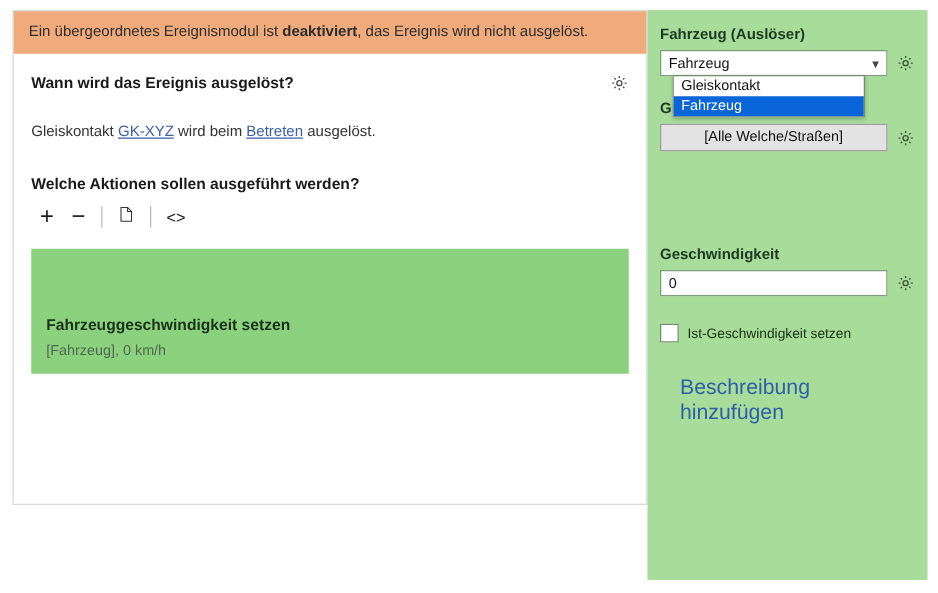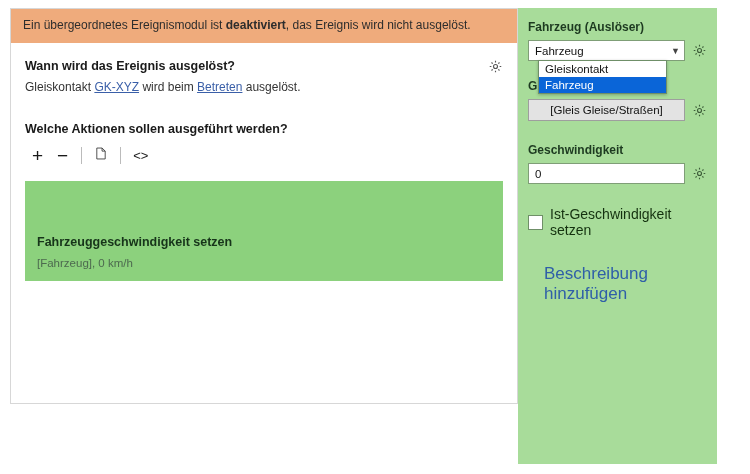--- a/index.html
+++ b/index.html
@@ -49,21 +49,21 @@
     justify-content: space-between;
     margin-top: 16px;
     gap: 40px;
   }
   .q-title {
     font-weight: bold;
     font-size: 12.5px;
     color: #1a1a1a;
   }
   .q-sub {
-    margin-top: 6px;
+    margin-top: 24px;
     font-size: 12px;
     color: #333333;
   }
   .lnk {
     color: #3a5fa8;
     text-decoration: underline;
     cursor: pointer;
   }
   .gear {
     width: 15px;
@@ -126,21 +126,21 @@
     margin-top: 8px;
     font-size: 11.5px;
     color: #4d6a4f;
   }
 
   
   .right-panel {
     position: absolute;
     left: 518px;
     top: 8px;
-    width: 199px;
+    width: 224px;
     height: 456px;
     background: #a8dc9a;
   }
   .field-block {
     margin: 0 10px;
     padding-top: 12px;
     position: relative;
   }
   .field-label {
     font-weight: bold;
@@ -227,21 +227,21 @@
   }
   .checkbox {
     width: 13px;
     height: 13px;
     background: #ffffff;
     border: 1px solid #6f8f68;
     flex: 0 0 auto;
     cursor: pointer;
   }
   .check-label {
-    font-size: 14px;
+    font-size: 11px;
     color: #14310f;
   }
   .desc-link {
     margin: 26px 10px 0 26px;
     font-size: 17px;
     color: #2f5fa8;
     cursor: pointer;
   }
 </style>
 </head>
@@ -312,31 +312,31 @@
 
       <div class="dropdown">
         <div class="dd-item">Gleiskontakt</div>
         <div class="dd-item sel">Fahrzeug</div>
       </div>
     </div>
 
     <div class="field-block" style="padding-top:18px;">
       <div class="field-label">Gleis/Straße</div>
       <div class="field-row">
-        <div class="btn-box">[Gleis Gleise/Straßen]</div>
+        <div class="btn-box">[Alle Welche/Straßen]</div>
         <span class="gear">
           <svg viewBox="0 0 24 24" width="15" height="15" fill="none" stroke="#3c5c38" stroke-width="1.8">
             <circle cx="12" cy="12" r="3.2"></circle>
             <path d="M12 2.8v2.6M12 18.6v2.6M2.8 12h2.6M18.6 12h2.6M5.6 5.6l1.9 1.9M16.5 16.5l1.9 1.9M18.4 5.6l-1.9 1.9M7.5 16.5l-1.9 1.9"></path>
           </svg>
         </span>
       </div>
     </div>
 
-    <div class="field-block" style="padding-top:22px;">
+    <div class="field-block" style="padding-top:32px;margin-top:43px;">
       <div class="field-label">Geschwindigkeit</div>
       <div class="field-row">
         <div class="input-box">0</div>
         <span class="gear">
           <svg viewBox="0 0 24 24" width="15" height="15" fill="none" stroke="#3c5c38" stroke-width="1.8">
             <circle cx="12" cy="12" r="3.2"></circle>
             <path d="M12 2.8v2.6M12 18.6v2.6M2.8 12h2.6M18.6 12h2.6M5.6 5.6l1.9 1.9M16.5 16.5l1.9 1.9M18.4 5.6l-1.9 1.9M7.5 16.5l-1.9 1.9"></path>
           </svg>
         </span>
       </div>

